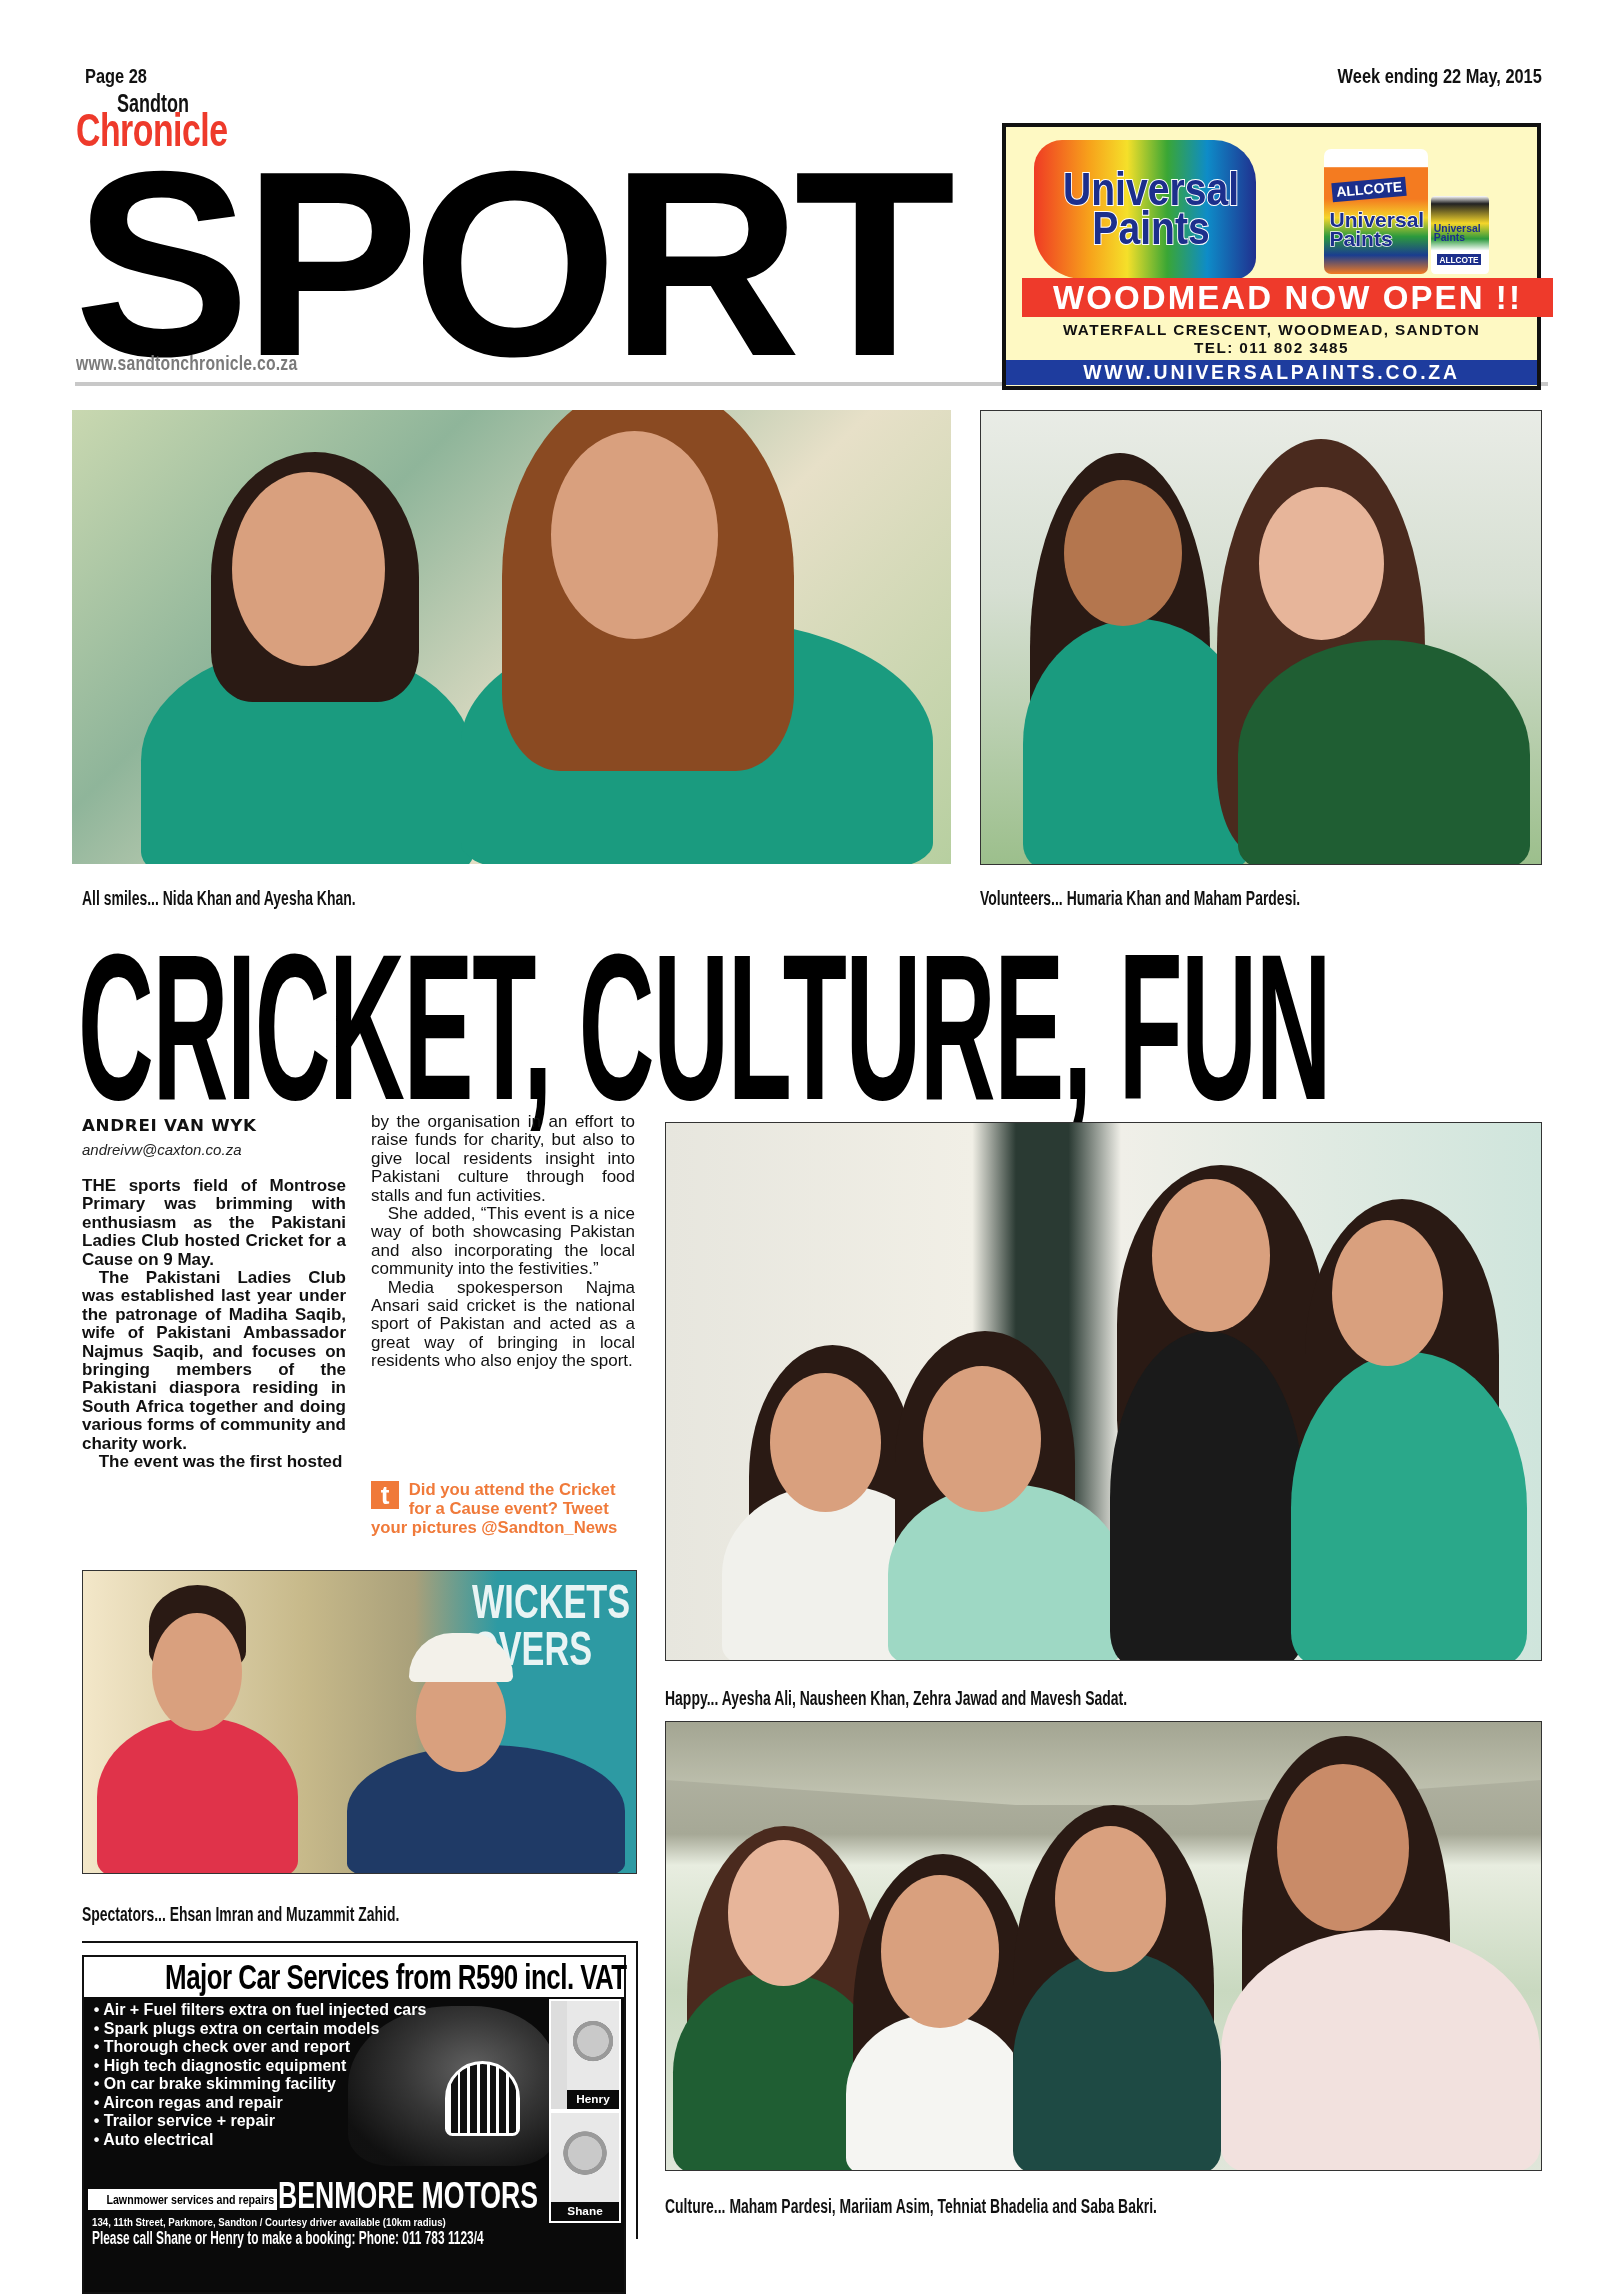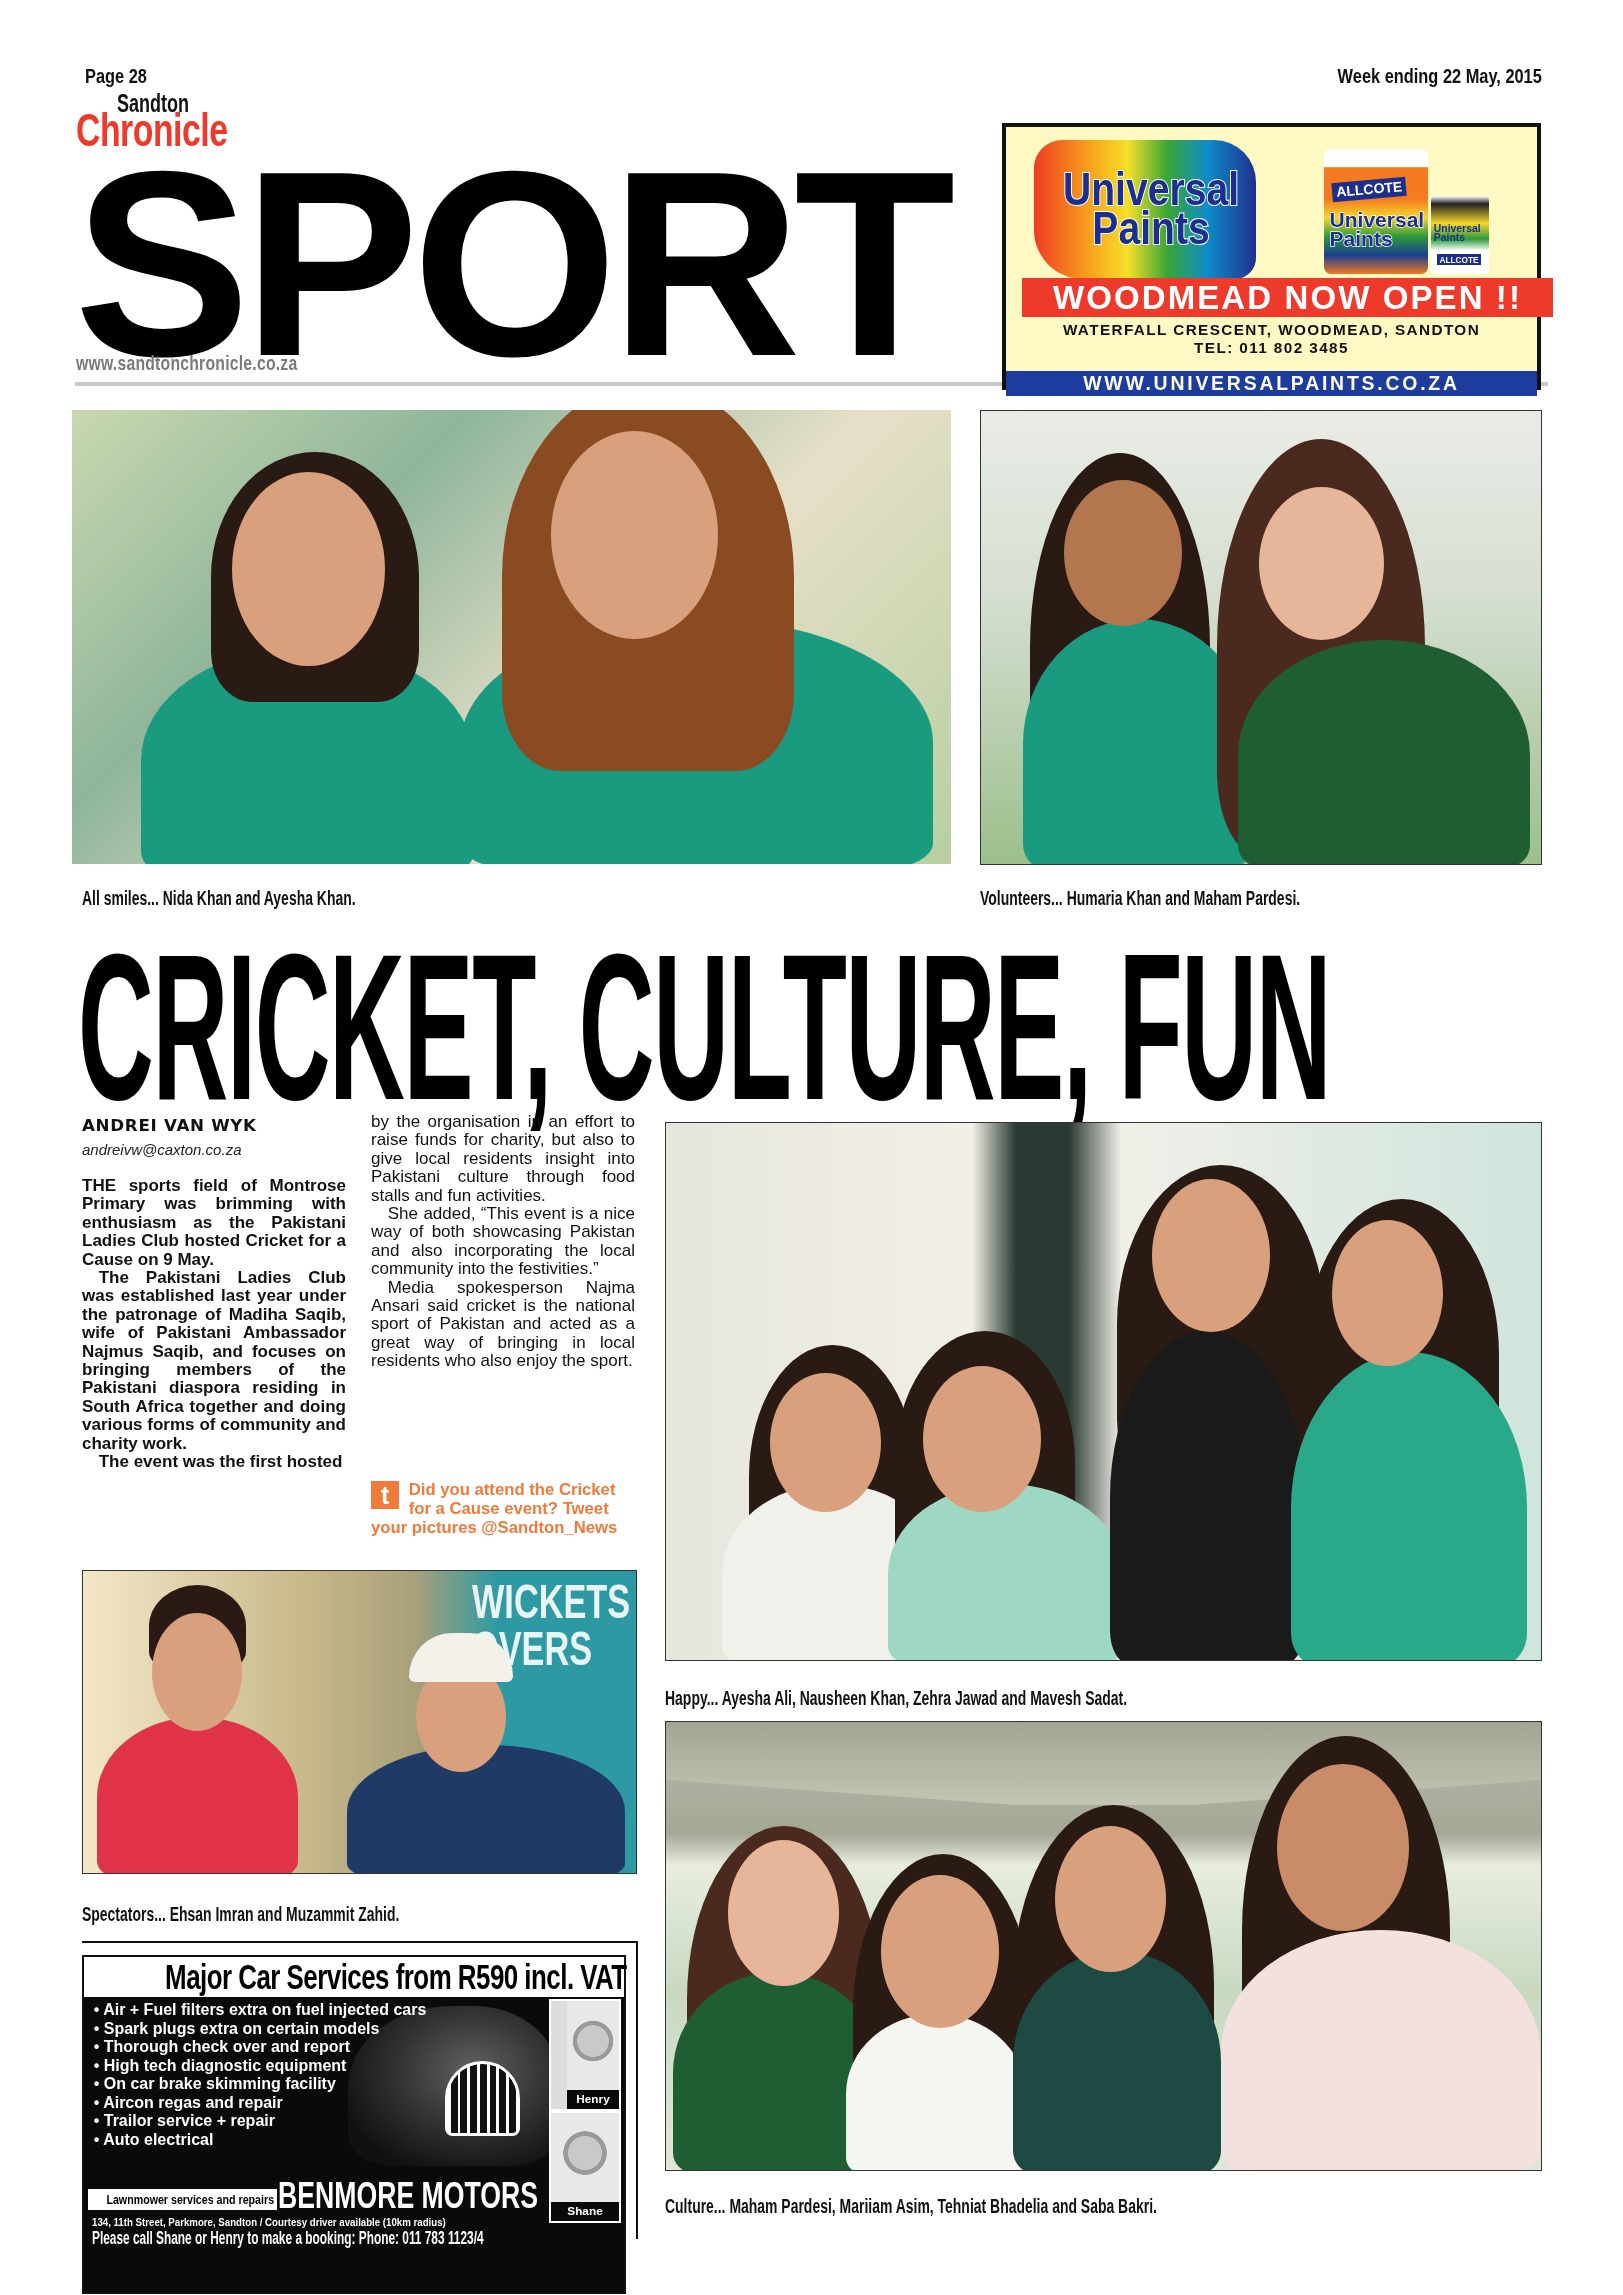--- a/index.html
+++ b/index.html
@@ -24,21 +24,21 @@
   #paint-ad .tin-big { position:absolute; left:318px; top:22px; width:104px; height:125px; border-radius:7px;
      background:linear-gradient(180deg,#fff 0%,#fff 14%,#f47b20 15%,#f47b20 40%,#f5d62a 55%,#2c9a3d 70%,#1a3d8f 85%,#f47b20 100%); }
   #paint-ad .tin-big .tlabel { position:absolute; top:30.5px; left:8.3px; font-size:14px; font-weight:bold; color:#fff; background:#1c2f8c; padding:1.4px 4.2px; transform:rotate(-5deg); }
   #paint-ad .tin-big .tname { position:absolute; top:62px; left:5.6px; font-size:21px; font-weight:bold; color:#1c2f8c; line-height:0.9; -webkit-text-stroke:1.4px #fff; paint-order:stroke fill; }
   #paint-ad .tin-small { position:absolute; left:425px; top:69px; width:58px; height:78px; border-radius:4.2px;
      background:linear-gradient(180deg,#fff 0%,#222 10%,#f5d62a 35%,#2c9a3d 55%,#fff 70%,#fff 100%); }
   #paint-ad .tin-small .tname { position:absolute; top:28px; left:2.8px; font-size:10.4px; font-weight:bold; color:#1c2f8c; line-height:0.9; }
   #paint-ad .tin-small .tlabel { position:absolute; top:58px; left:5.6px; font-size:8.3px; font-weight:bold; color:#fff; background:#1c2f8c; padding:0.7px 2.8px; }
   #paint-ad .banner-red { position:absolute; left:16px; top:151px; width:100%; height:39px; background:#ee3a2b; color:#fff; font-size:33px; font-weight:bold; text-align:center; line-height:39px; letter-spacing:2.1px; }
   #paint-ad .address { position:absolute; left:0; top:194px; width:100%; text-align:center; font-size:15.3px; font-weight:bold; letter-spacing:1.4px; line-height:18px; color:#111; }
-  #paint-ad .banner-blue { position:absolute; left:0; top:244px; width:100%; height:25px; background:#1e3c9e; color:#fff; font-size:19.4px; font-weight:bold; text-align:center; line-height:25px; letter-spacing:2.8px; }
+  #paint-ad .banner-blue { position:absolute; left:0; top:233px; width:100%; height:25px; background:#1e3c9e; color:#fff; font-size:19.4px; font-weight:bold; text-align:center; line-height:25px; letter-spacing:2.8px; }
 
   
   .photo { position:absolute; overflow:hidden; border:1.4px solid #333; box-sizing:border-box; }
   .photo .tone { position:absolute; inset:0; }
   .person { position:absolute; border-radius:50% 50% 10% 10%; }
   .face { position:absolute; border-radius:50%; background:#d9a07e; }
   .hair { position:absolute; border-radius:50% 50% 20% 20%; background:#2a1a14; }
 
   #photo-all-smiles { left:72px; top:410px; width:879px; height:454px; border:none; }
   #photo-all-smiles .tone { background:linear-gradient(135deg,#c9d8b0 0%,#8fb59a 30%,#e7e0c8 60%,#b7cfa0 100%); }

